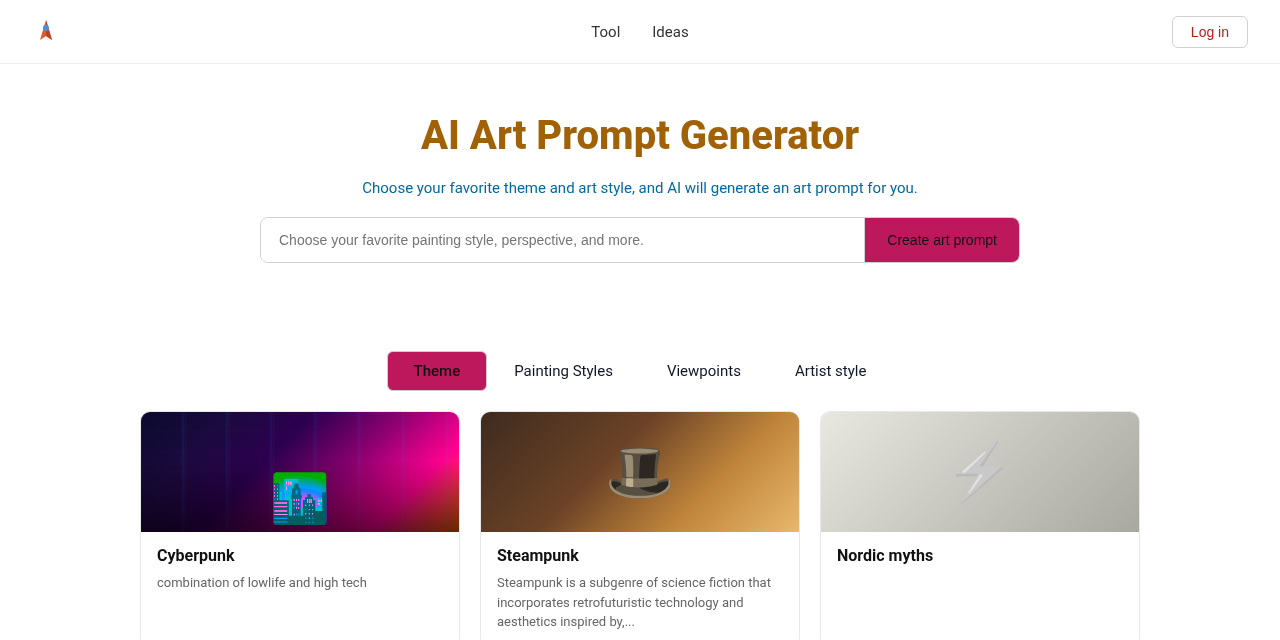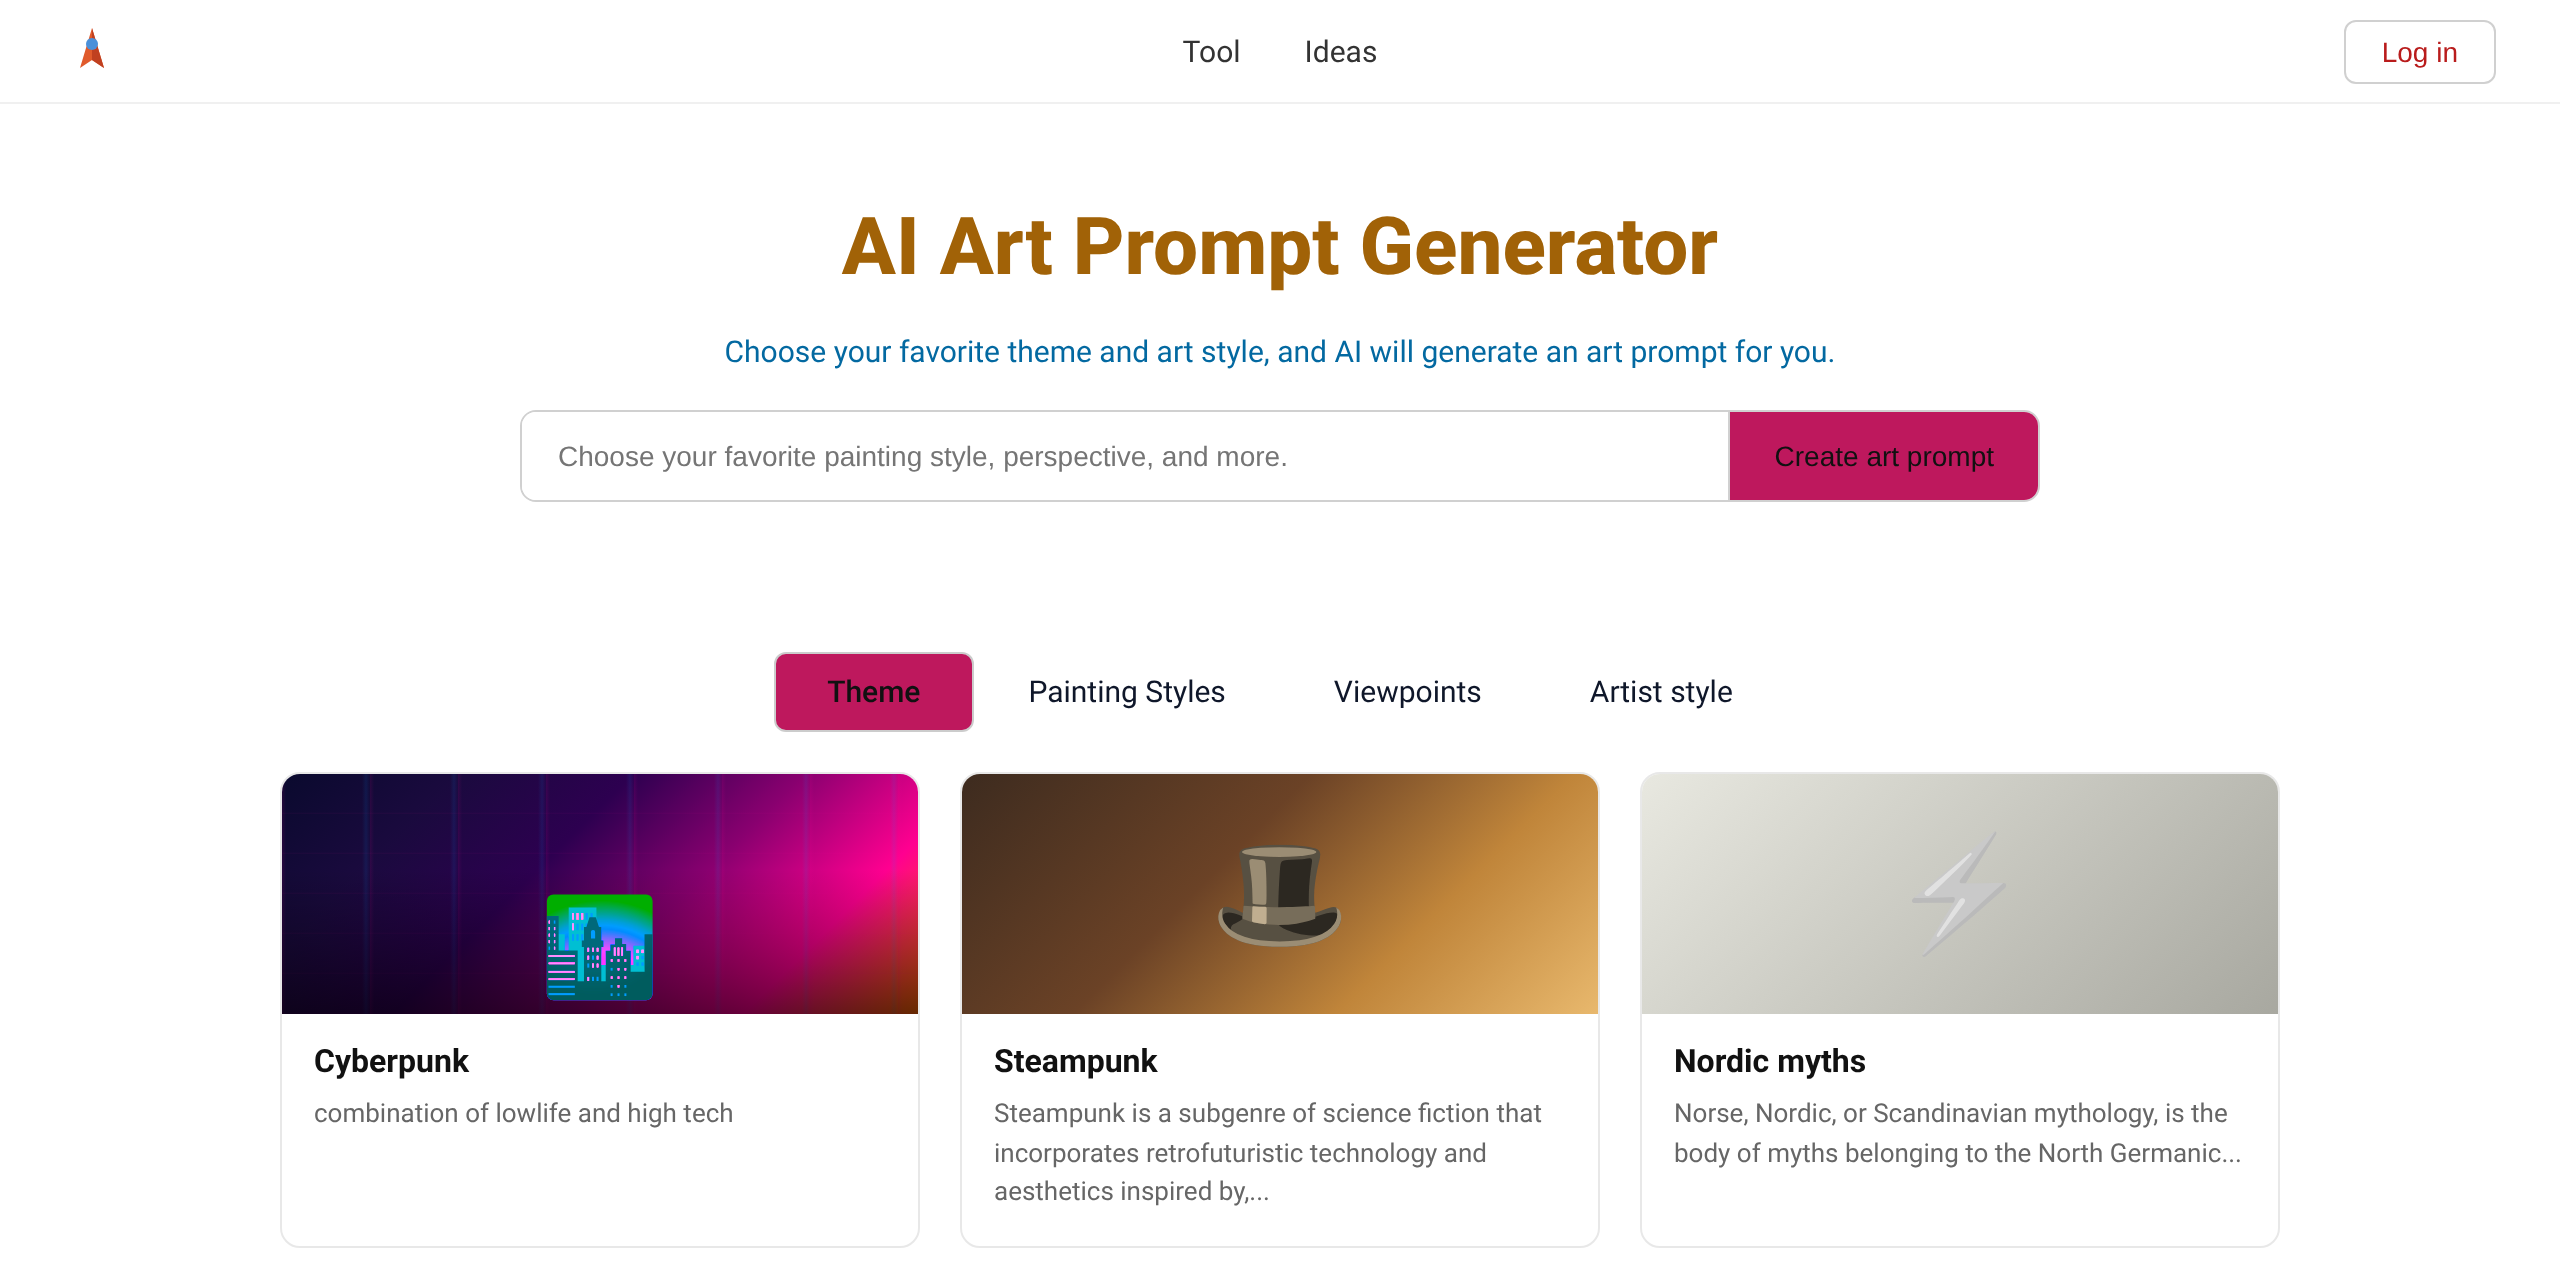--- a/index.html
+++ b/index.html
@@ -15,21 +15,21 @@
       min-height: 640px;
       overflow-x: hidden;
     }
 
     
     .navbar {
       display: flex;
       align-items: center;
       justify-content: space-between;
       padding: 0 32px;
-      height: 52px;
+      height: 64px;
       border-bottom: 1px solid #f0f0f0;
     }
     .navbar-logo {
       display: flex;
       align-items: center;
     }
     .navbar-logo svg {
       width: 28px;
       height: 28px;
     }
@@ -70,21 +70,21 @@
     .hero p {
       font-size: 15px;
       color: #0369a1;
       margin-bottom: 20px;
     }
 
     
     .search-bar-container {
       display: flex;
       max-width: 760px;
-      margin: 3px auto;
+      margin: 16px auto;
       border: 1px solid #d0d0d0;
       border-radius: 8px;
       overflow: hidden;
     }
     .search-input {
       flex: 1;
       padding: 14px 18px;
       font-size: 14px;
       border: none;
       outline: none;
@@ -270,17 +270,16 @@
     <div class="card-body">
       <div class="card-title">Steampunk</div>
       <div class="card-desc">Steampunk is a subgenre of science fiction that incorporates retrofuturistic technology and aesthetics inspired by,...</div>
     </div>
   </div>
 
   <div class="card">
     <div class="card-image-placeholder img-nordic"></div>
     <div class="card-body">
       <div class="card-title">Nordic myths</div>
-      <div class="card-desc">Norse, Nordic, or Scandinavian mythology, is the body of myths belonging to the North Germanic...</div>
     </div>
   </div>
 
 </div>
 
 </body></html>

